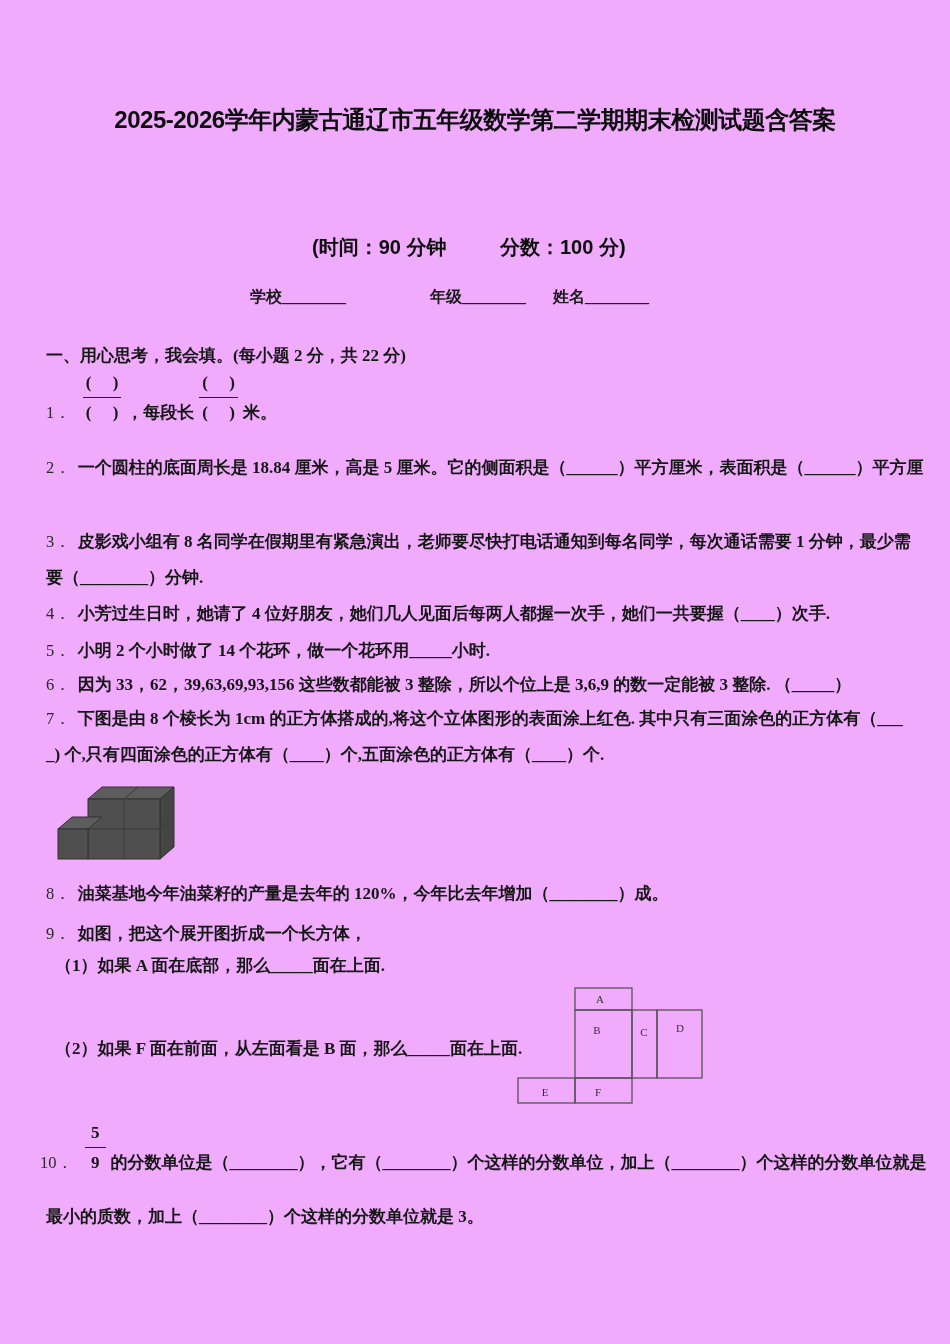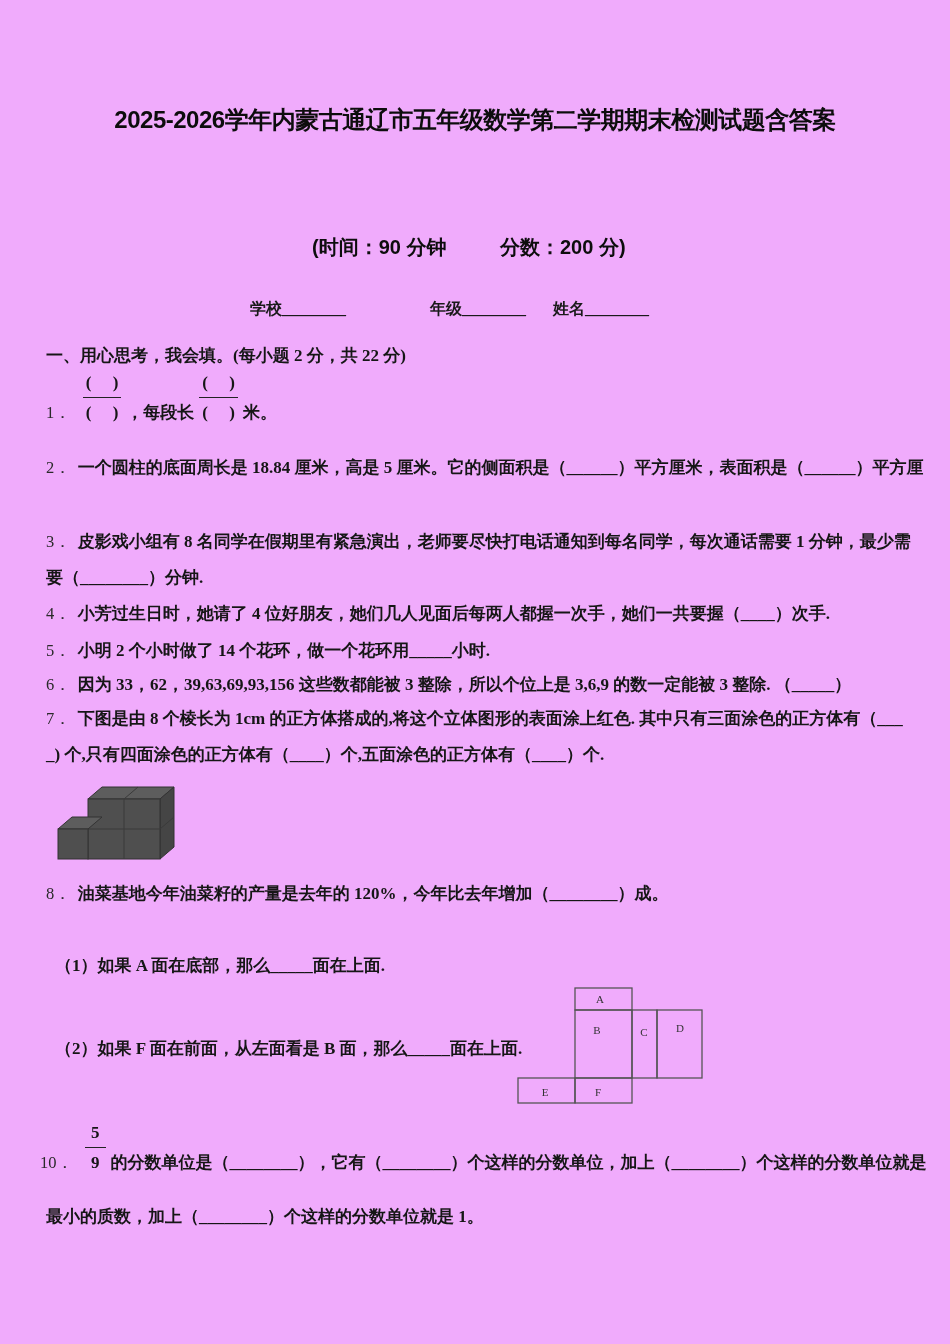--- a/index.html
+++ b/index.html
@@ -20,21 +20,21 @@
     font-weight:bold;font-size:24px;letter-spacing:-0.5px;
     color:#0d0d0d;
   }
   .info{
     position:absolute;top:234px;
     font-family:"Liberation Sans", sans-serif;
     font-weight:bold;font-size:20px;color:#0d0d0d;
     white-space:nowrap;
   }
   .fill-field{
-    position:absolute;top:299px;
+    position:absolute;top:287px;
     font-size:16px;font-weight:bold;color:#1a1a1a;
     white-space:nowrap;
   }
   .line{
     position:absolute;left:46px;
     font-size:17px;font-weight:bold;
     white-space:nowrap;color:#161616;
   }
   .indent{left:55px;}
   .qnum{
@@ -54,21 +54,21 @@
   svg text{font-family:"Liberation Serif", serif;}
 </style>
 </head>
 <body>
 
 <div class="page">
 
   <div class="title">2025-2026学年内蒙古通辽市五年级数学第二学期期末检测试题含答案</div>
 
   <div class="info" style="left:303px;margin-left:9px;">(时间：90 分钟</div>
-  <div class="info" style="left:500px;">分数：200 分)</div>
+  <div class="info" style="left:500px;">分数：100 分)</div>
 
   <div class="fill-field" style="left:250px;">学校________</div>
   <div class="fill-field" style="left:430px;">年级________</div>
   <div class="fill-field" style="left:553px;">姓名________</div>
 
   <div class="line" style="top:344px;">一、用心思考，我会填。(每小题 2 分，共 22 分)</div>
 
   <div class="line fracline" style="top:372px;">
     <span class="qnum">1．</span>
     <span class="frac">
@@ -120,20 +120,23 @@
     <line x1="105" y1="50" x2="119" y2="38" stroke="#3a3a3a" stroke-width="1"></line>
 
     <polygon points="3,50 33,50 47,38 17,38" fill="#5d5d5d" stroke="#333" stroke-width="1"></polygon>
     <rect x="3" y="50" width="30" height="30" fill="#4f4f4f" stroke="#333" stroke-width="1"></rect>
   </svg>
 
   <div class="line" style="top:882px;">
     <span class="qnum">8．</span><span>油菜基地今年油菜籽的产量是去年的 120%，今年比去年增加（________）成。</span>
   </div>
 
+  <div class="line" style="top:922px;">
+    <span class="qnum">9．</span><span>如图，把这个展开图折成一个长方体，</span>
+  </div>
   <div class="line indent" style="top:954px;">（1）如果 A 面在底部，那么_____面在上面.</div>
 
   <svg style="position:absolute;left:516px;top:984px;" width="192" height="122" viewBox="0 0 192 122">
     <rect x="59" y="4" width="57" height="22" fill="none" stroke="#555" stroke-width="1.3"></rect>
     <rect x="59" y="26" width="57" height="68" fill="none" stroke="#555" stroke-width="1.3"></rect>
     <rect x="116" y="26" width="25" height="68" fill="none" stroke="#555" stroke-width="1.3"></rect>
     <rect x="141" y="26" width="45" height="68" fill="none" stroke="#555" stroke-width="1.3"></rect>
     <rect x="2" y="94" width="57" height="25" fill="none" stroke="#555" stroke-width="1.3"></rect>
     <rect x="59" y="94" width="57" height="25" fill="none" stroke="#555" stroke-width="1.3"></rect>
     <text x="84" y="19" font-size="11" fill="#333" text-anchor="middle">A</text>
@@ -147,15 +150,15 @@
   <div class="line indent" style="top:1037px;">（2）如果 F 面在前面，从左面看是 B 面，那么_____面在上面.</div>
 
   <div class="line fracline" style="top:1122px;left:40px;">
     <span class="qnum">10．</span>
     <span class="frac">
       <span class="num" style="padding:0 6px 4px;">5</span>
       <span class="den" style="padding:4px 6px 0;">9</span>
     </span>
     <span>的分数单位是（________），它有（________）个这样的分数单位，加上（________）个这样的分数单位就是</span>
   </div>
-  <div class="line" style="top:1205px;">最小的质数，加上（________）个这样的分数单位就是 1。</div>
+  <div class="line" style="top:1205px;">最小的质数，加上（________）个这样的分数单位就是 3。</div>
 
 </div>
 
 </body></html>

